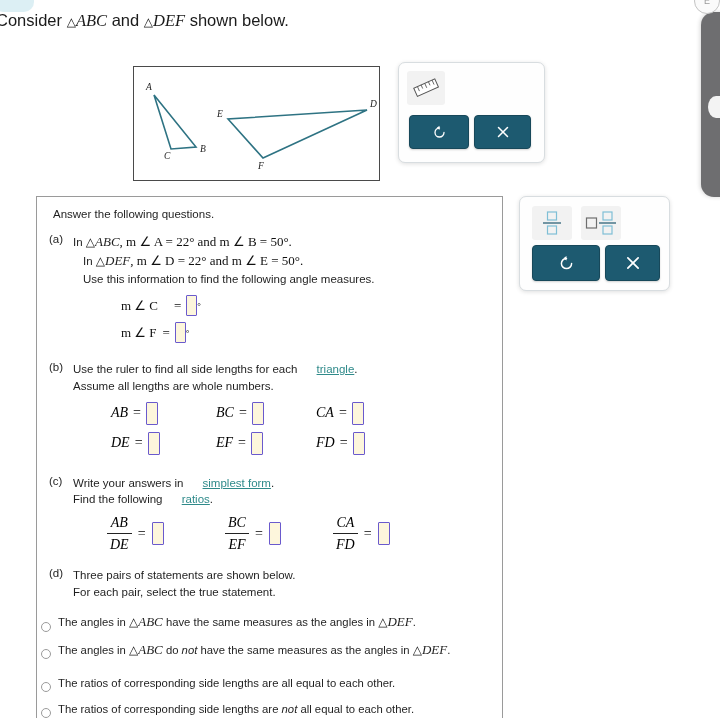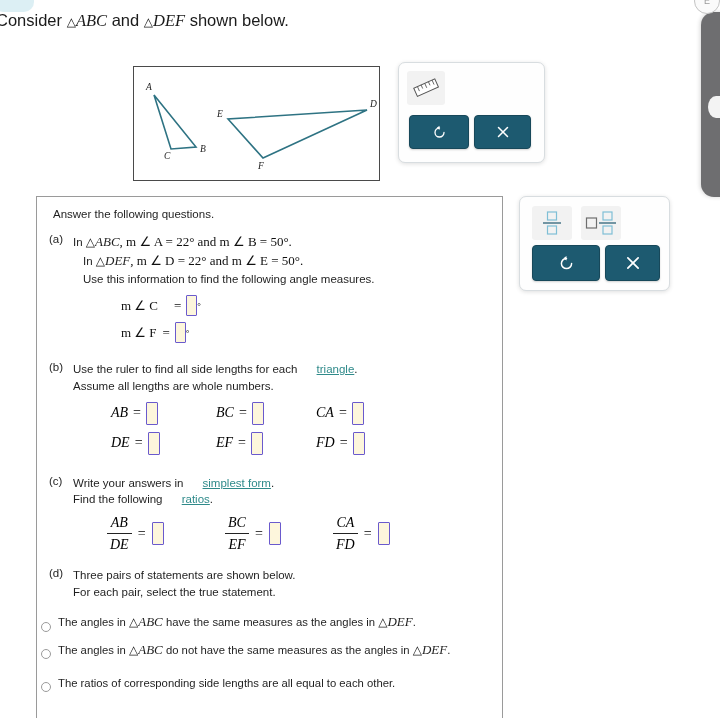--- a/index.html
+++ b/index.html
@@ -134,21 +134,21 @@
   .frac .den { padding:0 3px; }
   .ratio-eq { margin:0 6px; font-family:"Liberation Serif", serif; font-size:14px; }
 
   
   .radio-row { display:flex; align-items:flex-end; margin:12px 0 3px 2px; }
   .radio {
     width:10px; height:10px; border:1.2px solid #9b9b9b; border-radius:50%;
     background:#fff; margin-right:7px; flex:0 0 auto; cursor:pointer;
   }
   .radio-text { font-size:11.3px; color:#1f1f1f; line-height:1.5; }
-  .radio-text .it { }
+  .radio-text .it { font-style:italic; }
 </style>
 </head>
 <body>
 
 <div id="root">
 
   <div class="corner-tint"></div>
 
   <div class="prompt">
     <span>Consider</span>
@@ -376,18 +376,22 @@
             <span>The angles in </span><span class="tri-sym">△</span><span class="mathi" style="font-size:13px">ABC</span> do <span class="it">not</span> have the same measures as the angles in <span class="tri-sym">△</span><span class="mathi" style="font-size:13px">DEF</span><span>.</span>
           </span>
         </div>
       </div>
 
       <div style="margin:16px 0 0 -10px;">
         <div class="radio-row">
           <span class="radio"></span>
           <span class="radio-text">The ratios of corresponding side lengths are all equal to each other.</span>
         </div>
+        <div class="radio-row" style="margin-top:9px">
+          <span class="radio"></span>
+          <span class="radio-text">The ratios of corresponding side lengths are <span class="it">not</span> all equal to each other.</span>
+        </div>
       </div>
 
     </div>
 
   </div>
 </div>
 
 </body></html>

